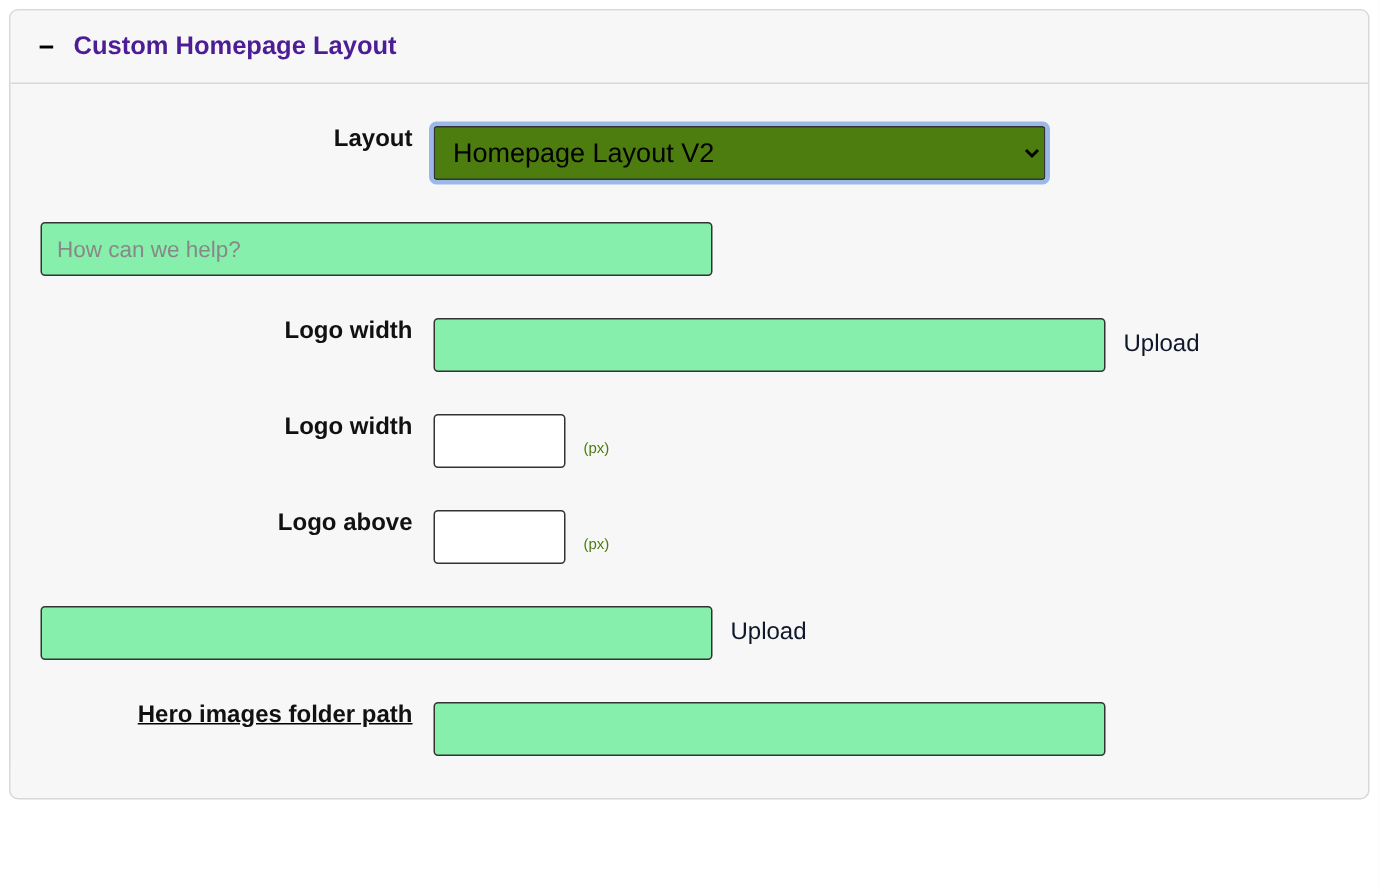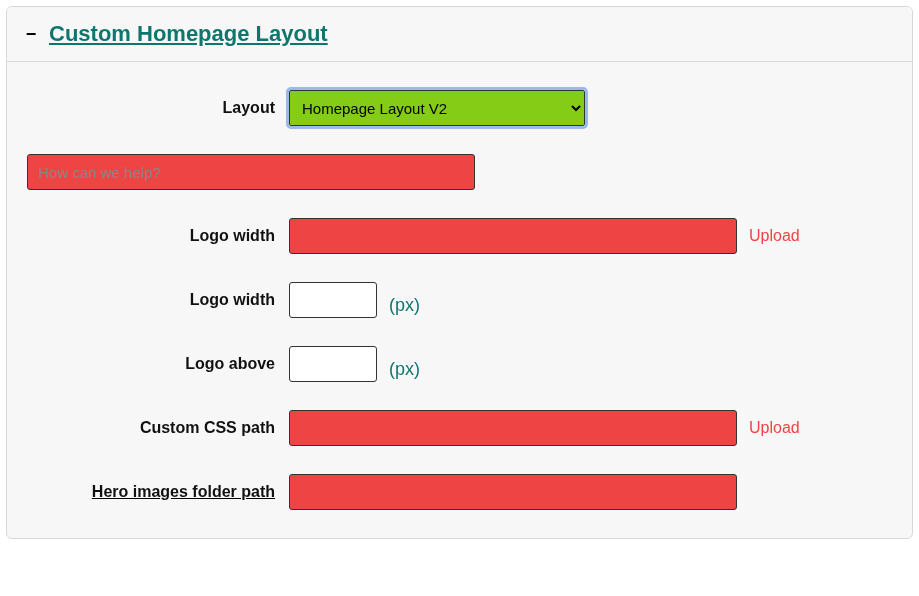--- a/index.html
+++ b/index.html
@@ -30,89 +30,87 @@
     .collapse-icon {
       font-size: 18px;
       font-weight: bold;
       line-height: 1;
       color: #000;
       width: 12px;
       display: inline-block;
       text-align: center;
     }
     .panel-title {
-      font-size: 22px;
+      font-size: 17px;
       font-weight: bold;
-      color: #0f766e;
-      text-decoration: underline;
+      color: #4c1d95;
     }
     .panel-body {
       padding: 28px 20px 28px 20px;
     }
     .form-row {
       display: flex;
-      align-items: center;
       margin-bottom: 28px;
     }
     .form-row:last-child {
       margin-bottom: 0;
       text-decoration: underline;
     }
     .form-label {
       width: 262px;
       text-align: right;
       font-size: 16px;
       font-weight: bold;
       color: #111;
       padding-right: 14px;
     }
     .form-control {
       display: flex;
       align-items: center;
       gap: 12px;
     }
     select.select-input {
-      width: 296px;
+      width: 408px;
       height: 36px;
       border: 1px solid #333;
       border-radius: 2px;
-      font-size: 15px;
+      font-size: 18px;
       padding: 0 8px;
-      background: #84cc16;
+      background: #4d7c0f;
       outline: 3px solid #9bb9e8;
       outline-offset: 0px;
     }
     input.text-input {
       width: 448px;
       height: 36px;
       border: 1px solid #333;
       border-radius: 3px;
       font-size: 15px;
       padding: 0 10px;
-      background: #ef4444;
+      background: #86efac;
     }
     input.text-input::placeholder {
       color: #888;
     }
     input.small-input {
       width: 88px;
       height: 36px;
       border: 1px solid #333;
       border-radius: 3px;
       font-size: 15px;
       padding: 0 10px;
       background: #fff;
     }
     .unit-hint {
-      color: #0f766e;
-      font-size: 18px;
+      color: #4d7c0f;
+      font-size: 10px;
       margin-top: 10px;
     }
     .upload-link {
-      color: #ef4444;
+      color: #0f172a;
       font-size: 16px;
       cursor: pointer;
       text-decoration: none;
     }
   </style>
 </head>
 <body>
 
 <div class="panel">
   <div class="panel-header">
@@ -154,21 +152,20 @@
 
     <div class="form-row">
       <div class="form-label">Logo above</div>
       <div class="form-control">
         <input type="text" class="small-input" style="">
         <span class="unit-hint">(px)</span>
       </div>
     </div>
 
     <div class="form-row">
-      <div class="form-label">Custom CSS path</div>
       <div class="form-control">
         <input type="text" class="text-input" style="">
         <a class="upload-link">Upload</a>
       </div>
     </div>
 
     <div class="form-row">
       <div class="form-label">Hero images folder path</div>
       <div class="form-control">
         <input type="text" class="text-input" style="">

